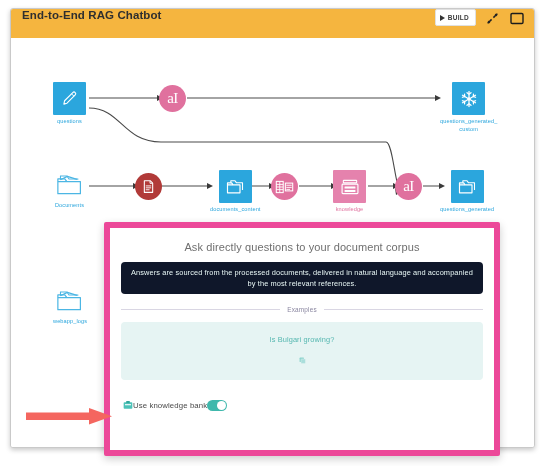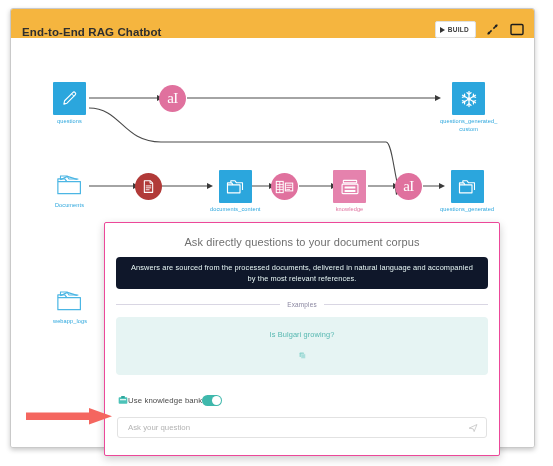--- a/index.html
+++ b/index.html
@@ -34,21 +34,21 @@
     overflow: hidden;
   }
 
   .title-bar {
     position: absolute;
     left: 0; top: 0;
     width: 100%;
     height: 29px;
     background: #f5b53f;
     display: flex;
-    align-items: flex-end;
+    align-items: flex-start;
     box-sizing: border-box;
     padding: 0 8px 0 11px;
   }
 
   .title-text {
     font-size: 11.5px;
     color: #2f2f2f;
     font-weight: bold;
     letter-spacing: 0.1px;
     white-space: nowrap;
@@ -157,21 +157,21 @@
   }
 
   
   .chat-panel {
     position: absolute;
     left: 104px;
     top: 222px;
     width: 396px;
     height: 234px;
     background: #ffffff;
-    border: 1px solid #ec4899;
+    border: 6px solid #ec4899;
     border-radius: 2px;
     box-shadow: 0 3px 9px rgba(0,0,0,0.20);
     box-sizing: border-box;
     padding: 0;
     overflow: hidden;
   }
 
   .chat-title {
     margin-top: 13px;
     text-align: center;
@@ -538,28 +538,20 @@
           <rect x="3.8" y="1.2" width="4.4" height="2.4" rx="0.7" fill="#2fa79c"></rect>
           <rect x="2.4" y="5" width="7.2" height="1.3" fill="#ffffff"></rect>
         </svg>
       </span>
       <span class="kb-label">Use knowledge bank</span>
       <span class="toggle">
         <span class="knob"></span>
       </span>
     </div>
 
-    <div class="ask-input-wrap">
-      <input class="ask-input" type="text" placeholder="Ask your question" style="">
-      <span>
-        <svg width="10" height="10" viewBox="0 0 14 14">
-          <path d="M1.5 7.2 L12.5 2.2 L8.6 12 L7.2 8.2 Z" fill="none" stroke="#c2c2c2" stroke-width="1.1" stroke-linejoin="round"></path>
-        </svg>
-      </span>
-    </div>
 
   </div>
 
   <div class="anno-arrow">
     <svg width="92" height="24" viewBox="0 0 92 24">
       <rect x="0" y="8.5" width="66" height="7.5" fill="#f4665f"></rect>
       <polygon points="63,4 86,12.2 63,20.4" fill="#f4665f"></polygon>
     </svg>
   </div>
 

